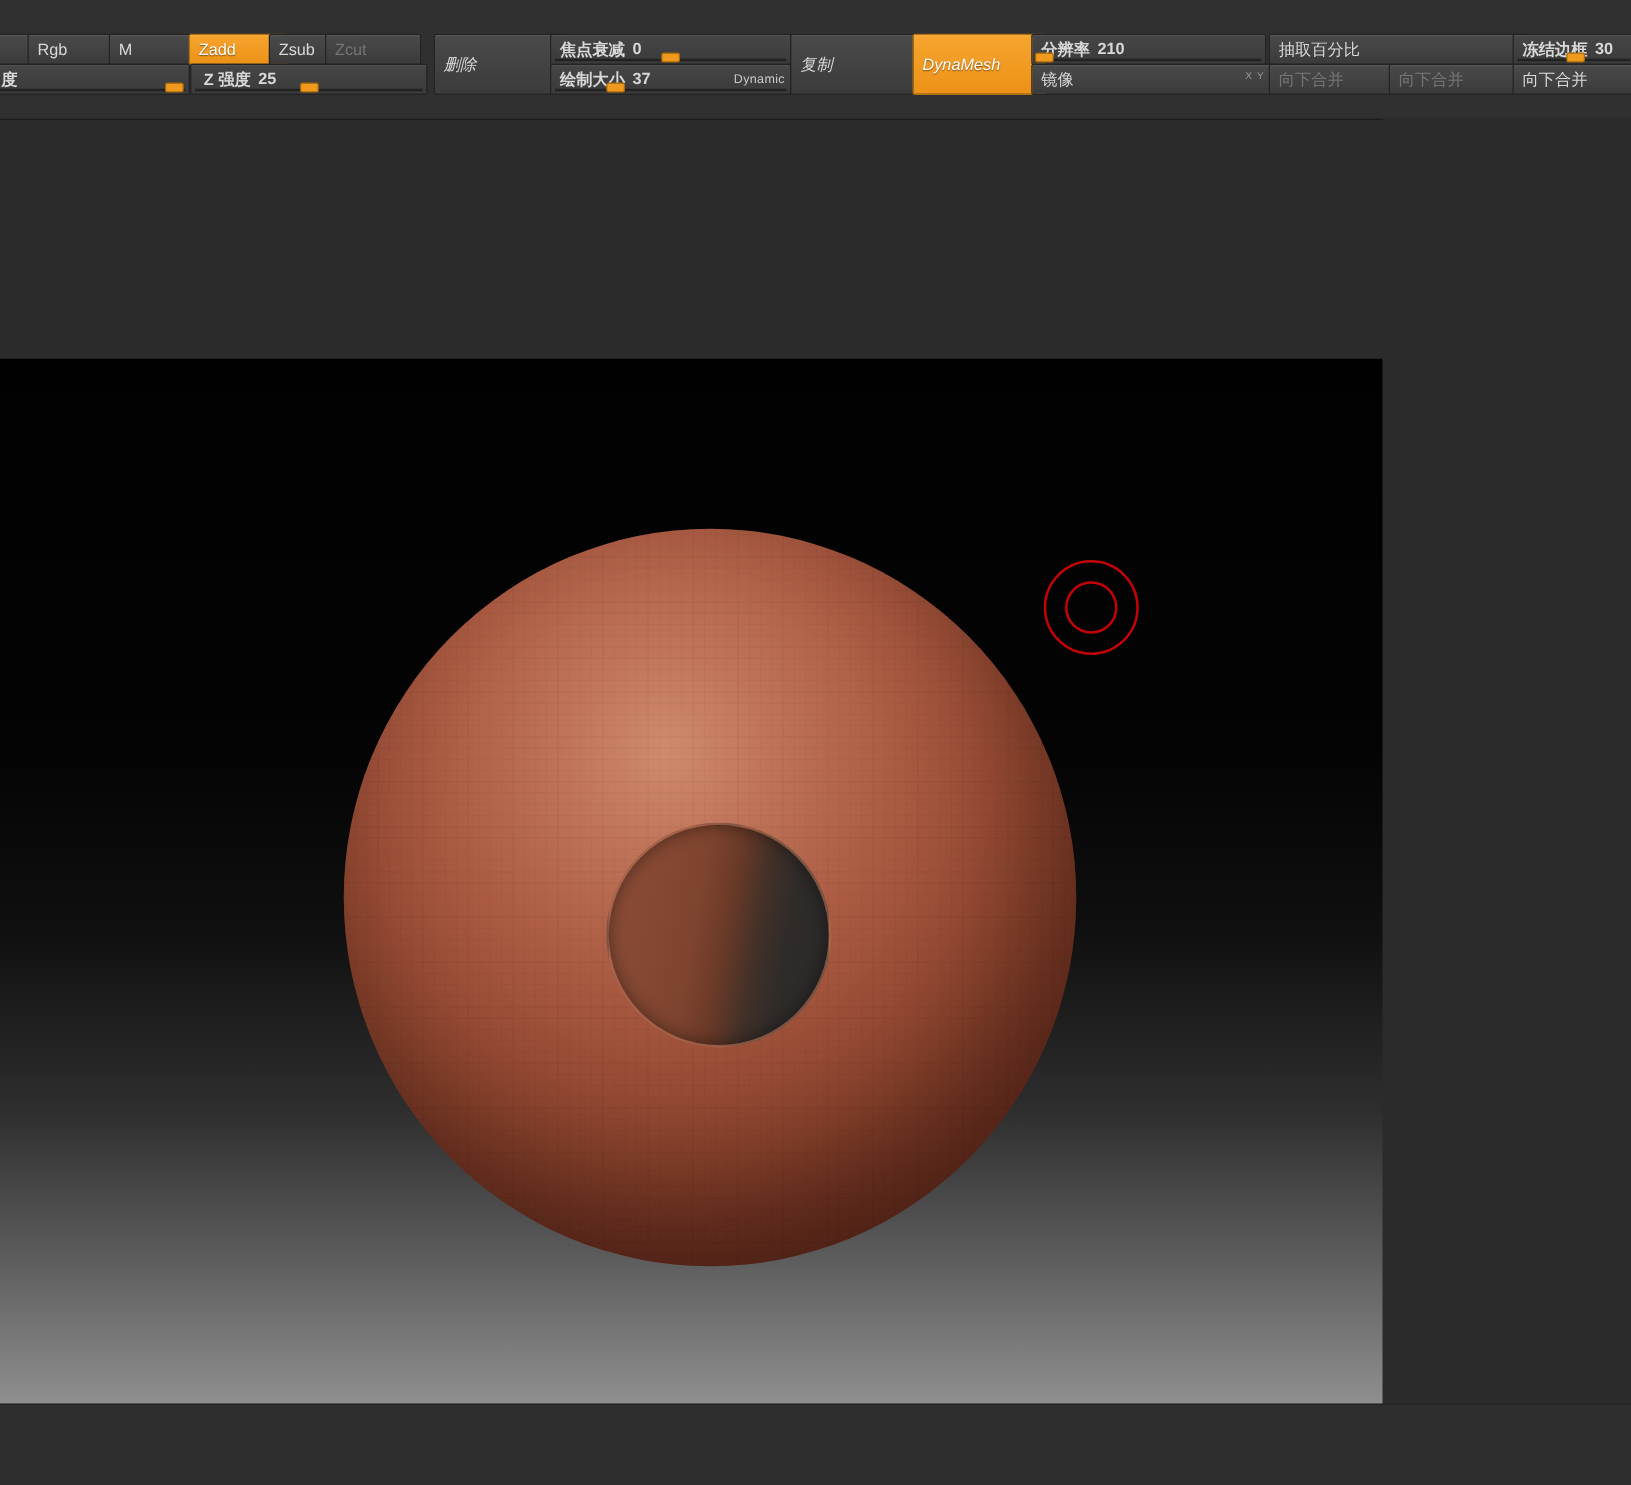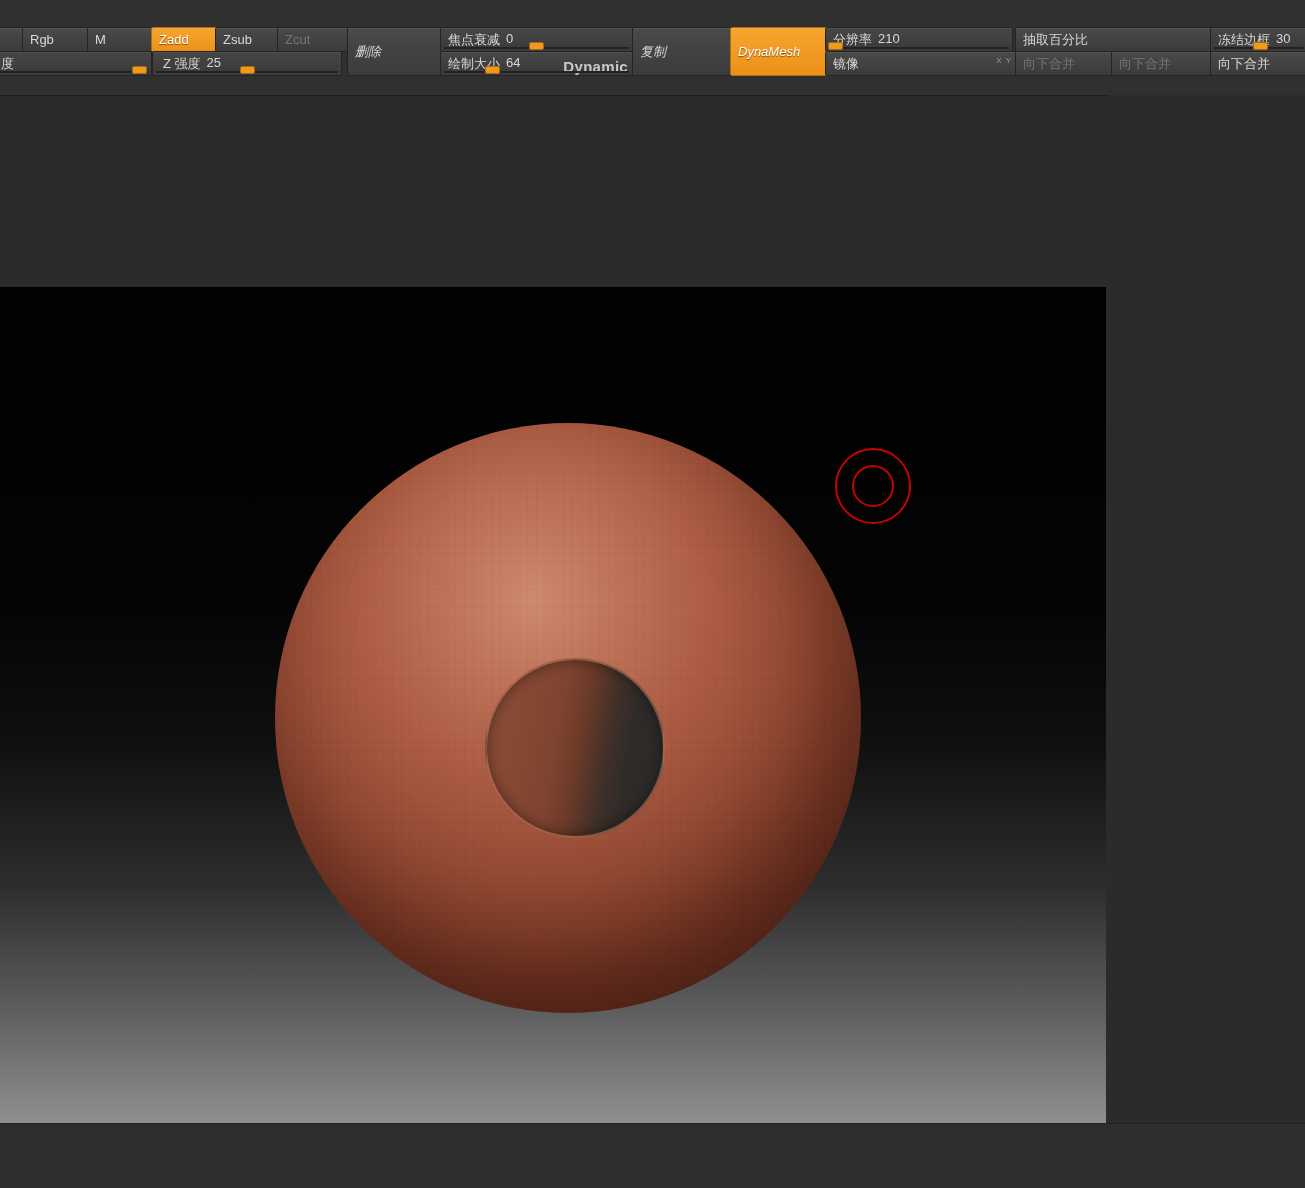--- a/index.html
+++ b/index.html
@@ -8,24 +8,24 @@
   
   .toolbar{position:absolute;left:0;top:0;width:1305px;height:95px;background:#303030;border-bottom:1px solid #1b1b1b;}
   .btn{position:absolute;height:23px;background:linear-gradient(180deg,#4a4a4a,#3b3b3b);border:1px solid #242424;border-radius:2px;
        box-shadow:inset 0 1px 0 rgba(255,255,255,.07);color:#d8d8d8;font-size:13px;display:flex;align-items:center;
        padding:0 7px;white-space:nowrap;cursor:default;}
   .btn.tall{height:47px;font-style:italic;}
   .btn.orange{background:linear-gradient(180deg,#f6a52f,#ec9117);border-color:#a96f10;color:#ffffff;text-shadow:0 1px 1px rgba(70,35,0,.65);}
   .btn.dim{color:#757575;}
   .slider{position:absolute;height:23px;background:linear-gradient(180deg,#464646,#3a3a3a);border:1px solid #242424;border-radius:2px;
           box-shadow:inset 0 1px 0 rgba(255,255,255,.06);color:#d8d8d8;font-size:13px;}
-  .slider .txt{position:absolute;left:7px;top:3px;display:flex;gap:6px;white-space:nowrap;}
+  .slider .txt{position:absolute;left:7px;top:3px;display:flex;gap:6px;white-space:nowrap;font-weight:bold;}
   .slider .track{position:absolute;left:3px;right:3px;bottom:2px;height:2px;background:#222222;}
   .slider .handle{position:absolute;bottom:1px;width:13px;height:6px;background:#f0991f;border:1px solid #a86c0c;border-radius:2px;}
-  .mini{position:absolute;right:4px;top:6px;font-size:15px;font-weight:bold;color:#c9c9c9;letter-spacing:.3px;}
+  .mini{position:absolute;right:4px;top:6px;font-size:10px;font-weight:normal;color:#c9c9c9;letter-spacing:.3px;}
   .axes{position:absolute;right:5px;top:4px;font-size:8px;color:#9a9a9a;letter-spacing:1px;}
 
   
   .rightpanel{position:absolute;left:1106px;top:95px;width:199px;height:1028px;background:#2b2b2b;}
   .canvas{position:absolute;left:0;top:287px;width:1106px;height:836px;overflow:hidden;
           background:linear-gradient(180deg,#010101 0%,#040404 38%,#101010 55%,#2e2e2e 72%,#5c5c5c 86%,#8f8f8f 100%);}
   .sphere{position:absolute;left:275px;top:136px;width:586px;height:590px;border-radius:50%;
           background:radial-gradient(circle at 44% 30%,#cf8a6d 0%,#bd7156 18%,#ab5b42 35%,#994d36 50%,#86412c 64%,#703424 78%,#5b2a1c 90%,#50251a 100%);
           box-shadow:inset -25px -55px 90px rgba(35,10,5,.4);}
   .sphere::before{content:"";position:absolute;inset:0;border-radius:50%;
@@ -54,41 +54,41 @@
     </div>
     <div class="btn" style="left:87px;width:60px;top:27px">
       <span>M</span>
     </div>
     <div class="btn orange" style="left:151px;width:63px;top:27px">
       <span>Zadd</span>
     </div>
     <div class="btn" style="left:215px;width:60px;top:27px">
       <span>Zsub</span>
     </div>
-    <div class="btn dim" style="left:277px;width:61px;top:27px">
+    <div class="btn dim" style="left:260px;width:61px;top:27px">
       <span>Zcut</span>
     </div>
 
     <div class="btn tall" style="left:347px;width:88px;top:27px">
       <span>删除</span>
     </div>
 
     <div class="slider" style="left:440px;width:191px;top:27px">
       <span class="txt">
         <span>焦点衰减</span>
         <span>0</span>
       </span>
       <span class="track"></span>
       <span class="handle" style="left:88px"></span>
     </div>
 
     <div class="slider" style="left:440px;width:191px;top:51px">
       <span class="txt">
         <span>绘制大小</span>
-        <span>64</span>
+        <span>37</span>
       </span>
       <span class="mini">Dynamic</span>
       <span class="track"></span>
       <span class="handle" style="left:44px"></span>
     </div>
 
     <div class="btn tall" style="left:632px;width:96px;top:27px">
       <span>复制</span>
     </div>
 

